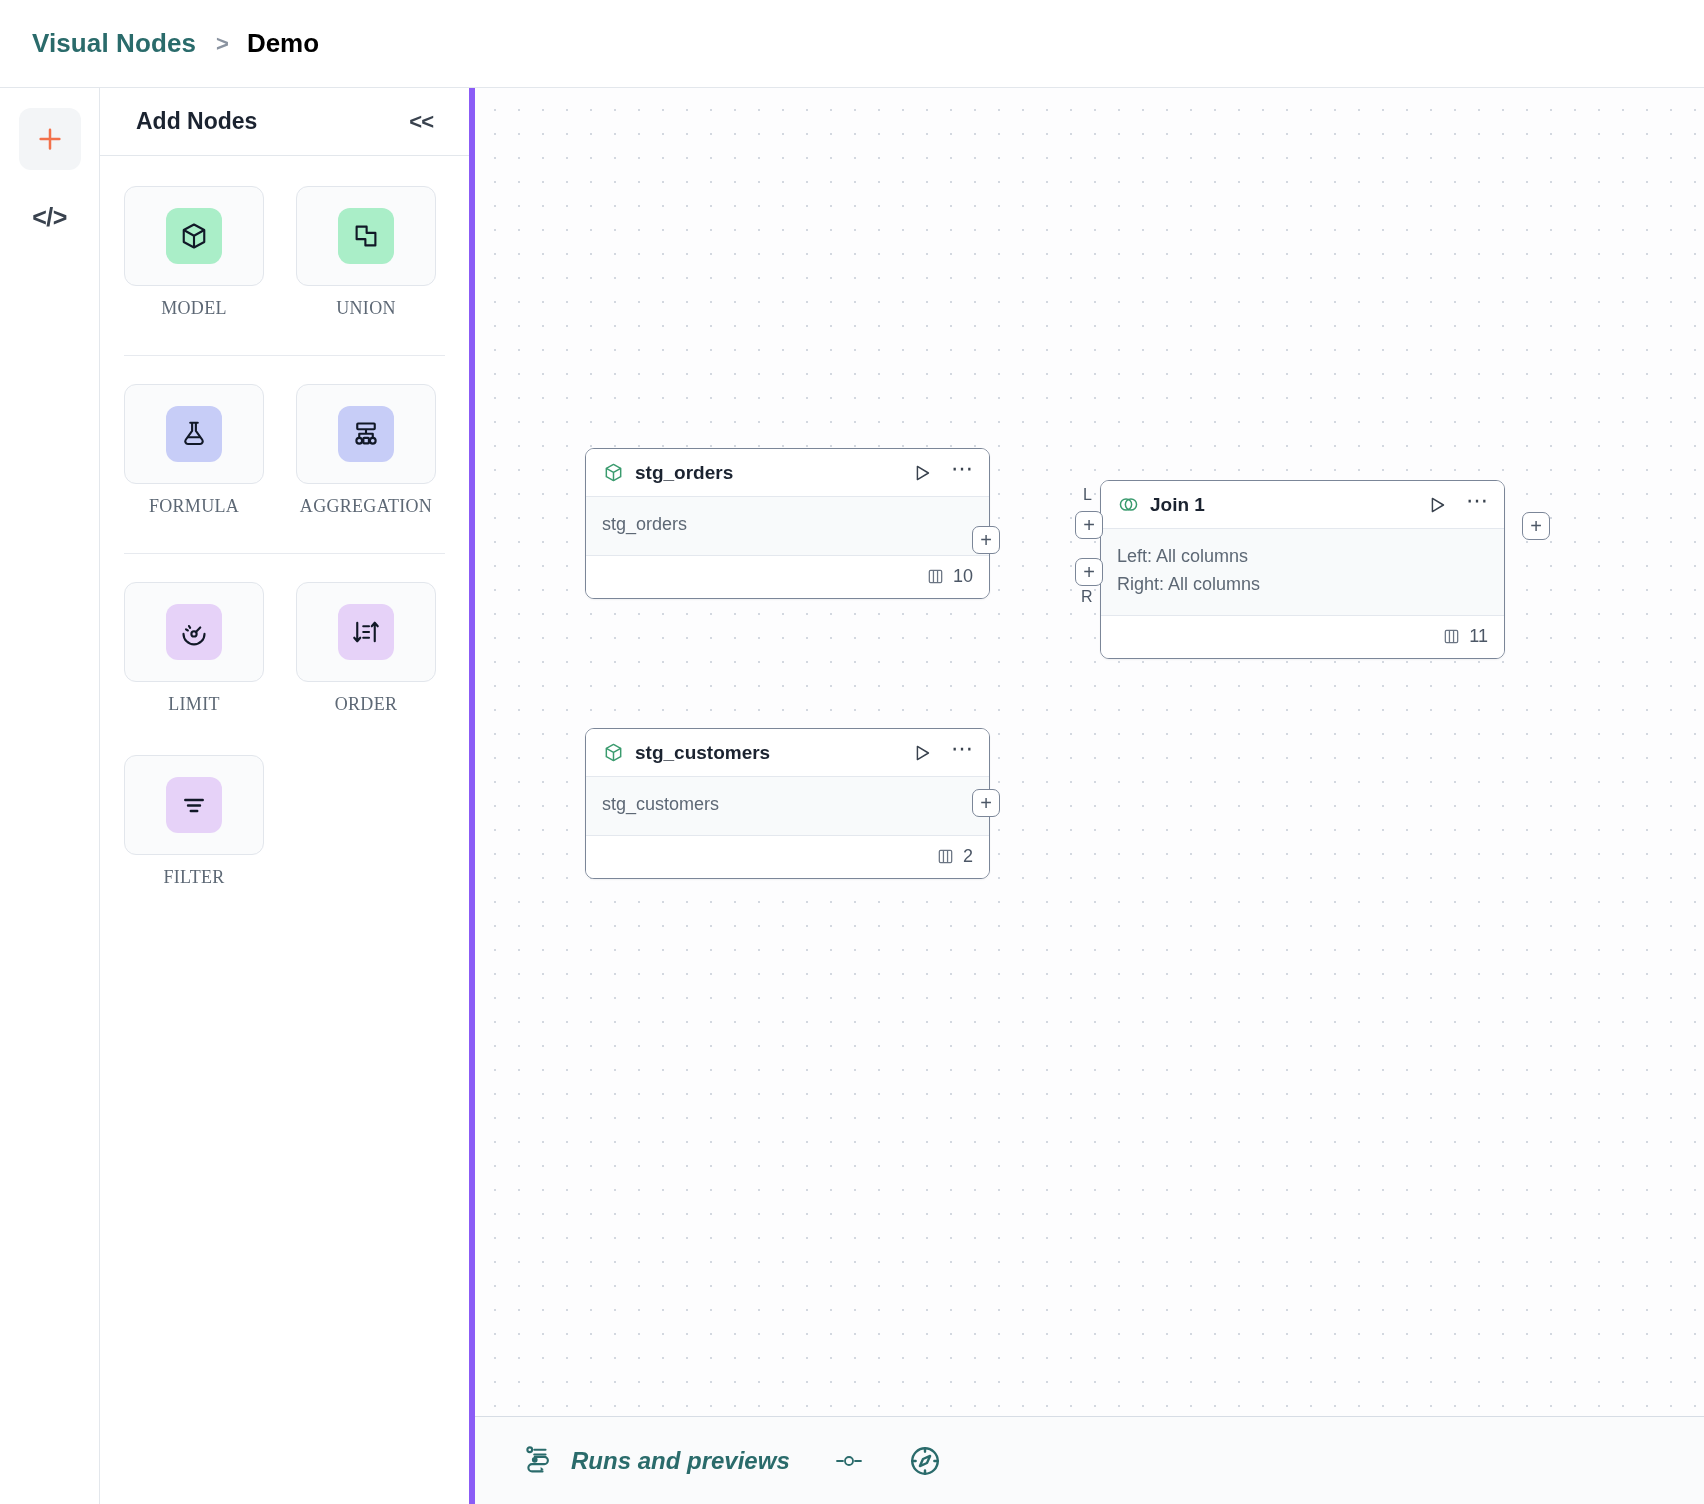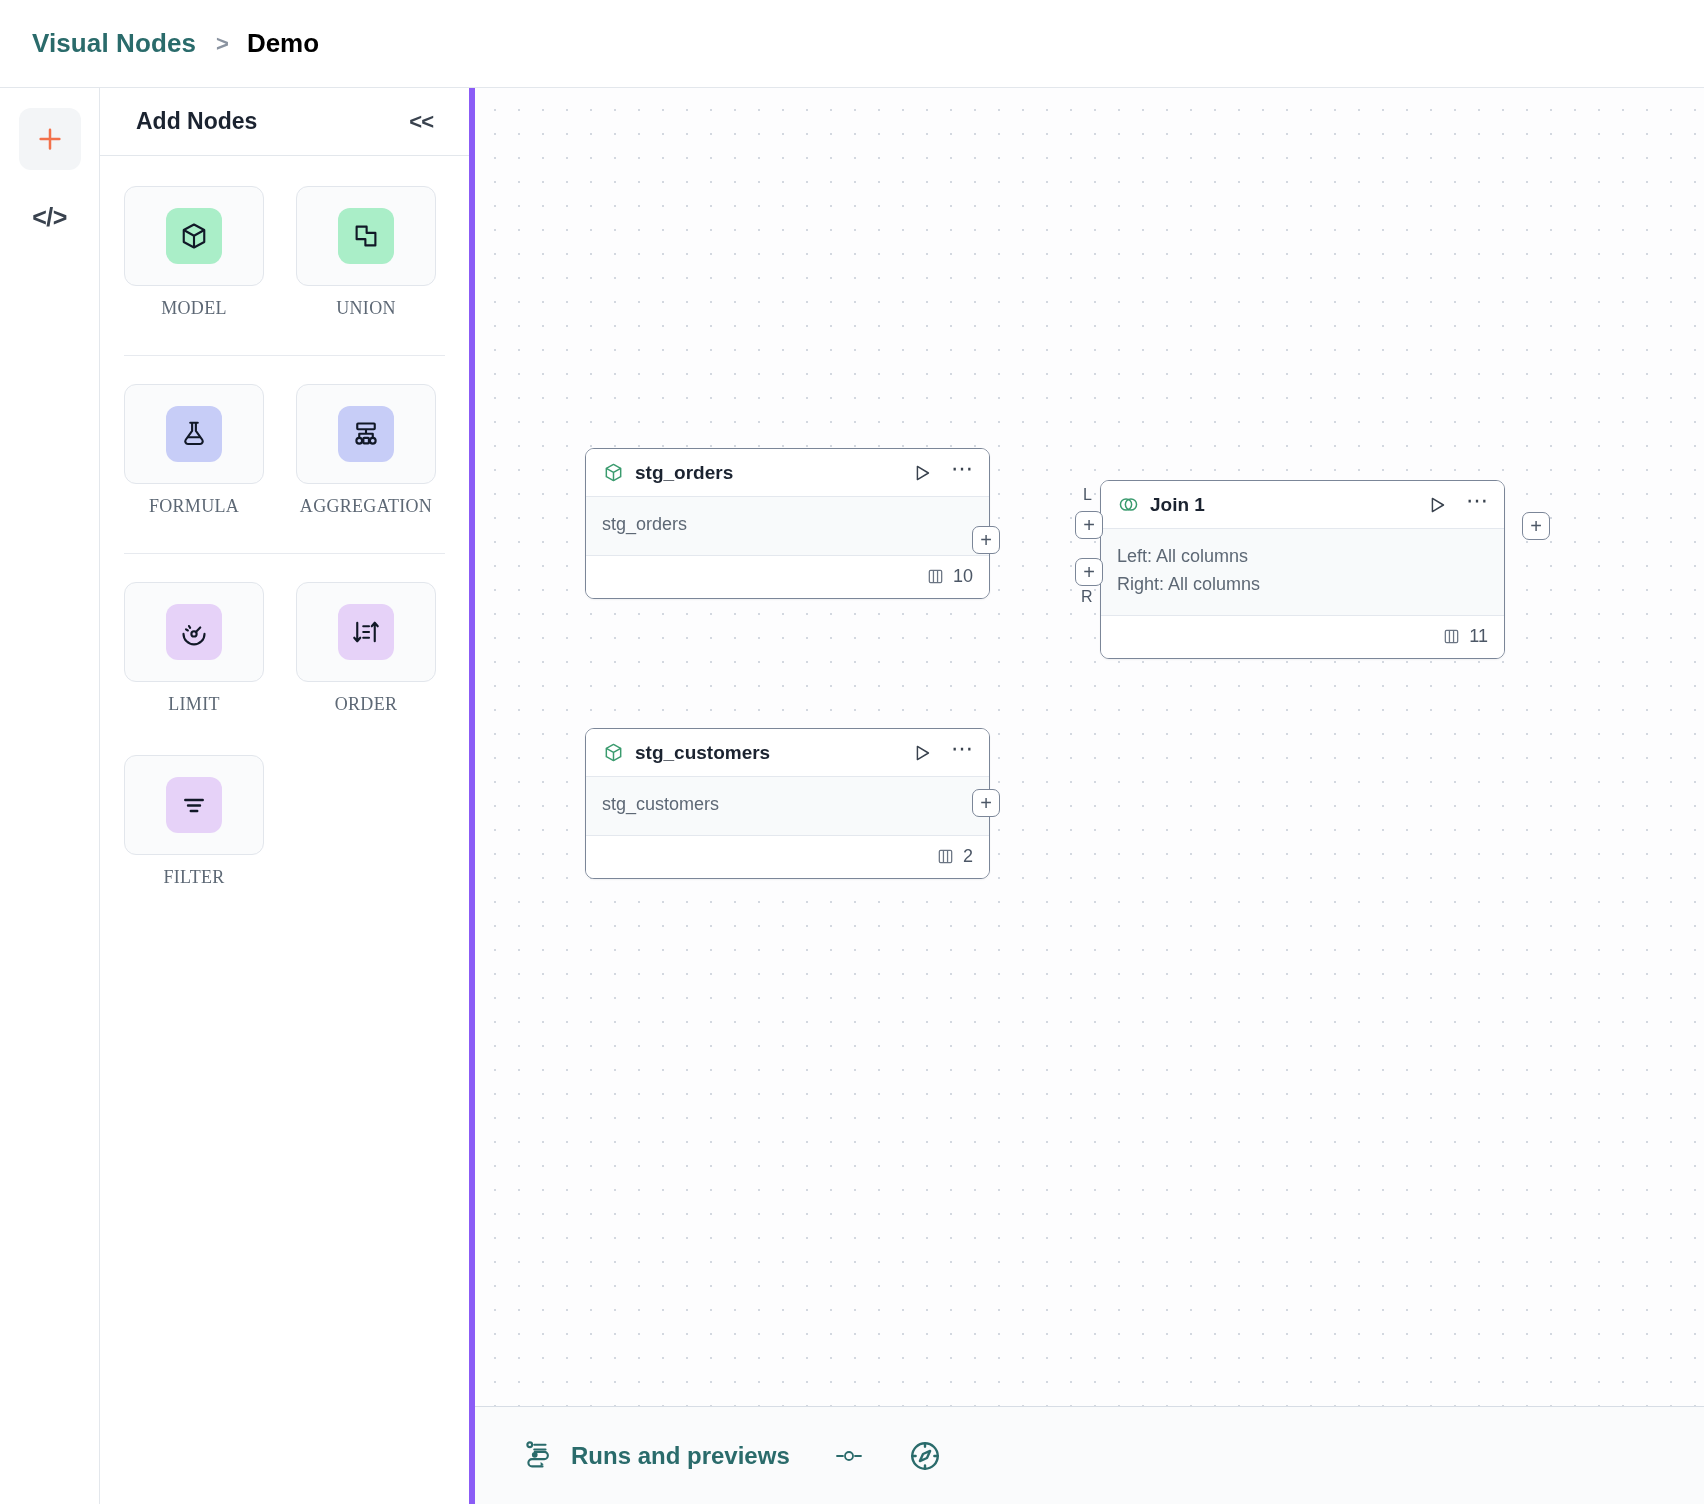--- a/index.html
+++ b/index.html
@@ -159,25 +159,26 @@
   .handle-label {
     position: absolute;
     font-size: 16px; color: #4c5766;
     z-index: 4;
   }
   .edges { position: absolute; inset: 0; pointer-events: none; z-index: 1; }
 
   
   .bottombar {
     position: absolute; left: 0; right: 0; bottom: 0;
-    height: 98px;
+    height: 88px;
     border-top: 1px solid #d7dde5;
     background: #fafbfc;
     display: flex; align-items: center;
     padding-left: 48px;
+    font-style: italic;
   }
   .runs-btn { display: flex; align-items: center; cursor: pointer; color: #2a6b6b; }
   .runs-label { font-size: 24px; font-weight: 600; margin-left: 18px; color: #2a6b6b; }
   .bottom-ico { margin-left: 42px; display: flex; align-items: center; cursor: pointer; color: #2a6b6b; }
 </style>
 </head>
 <body>
 
 <div class="topbar">
   <span class="crumb-root">Visual Nodes</span>

